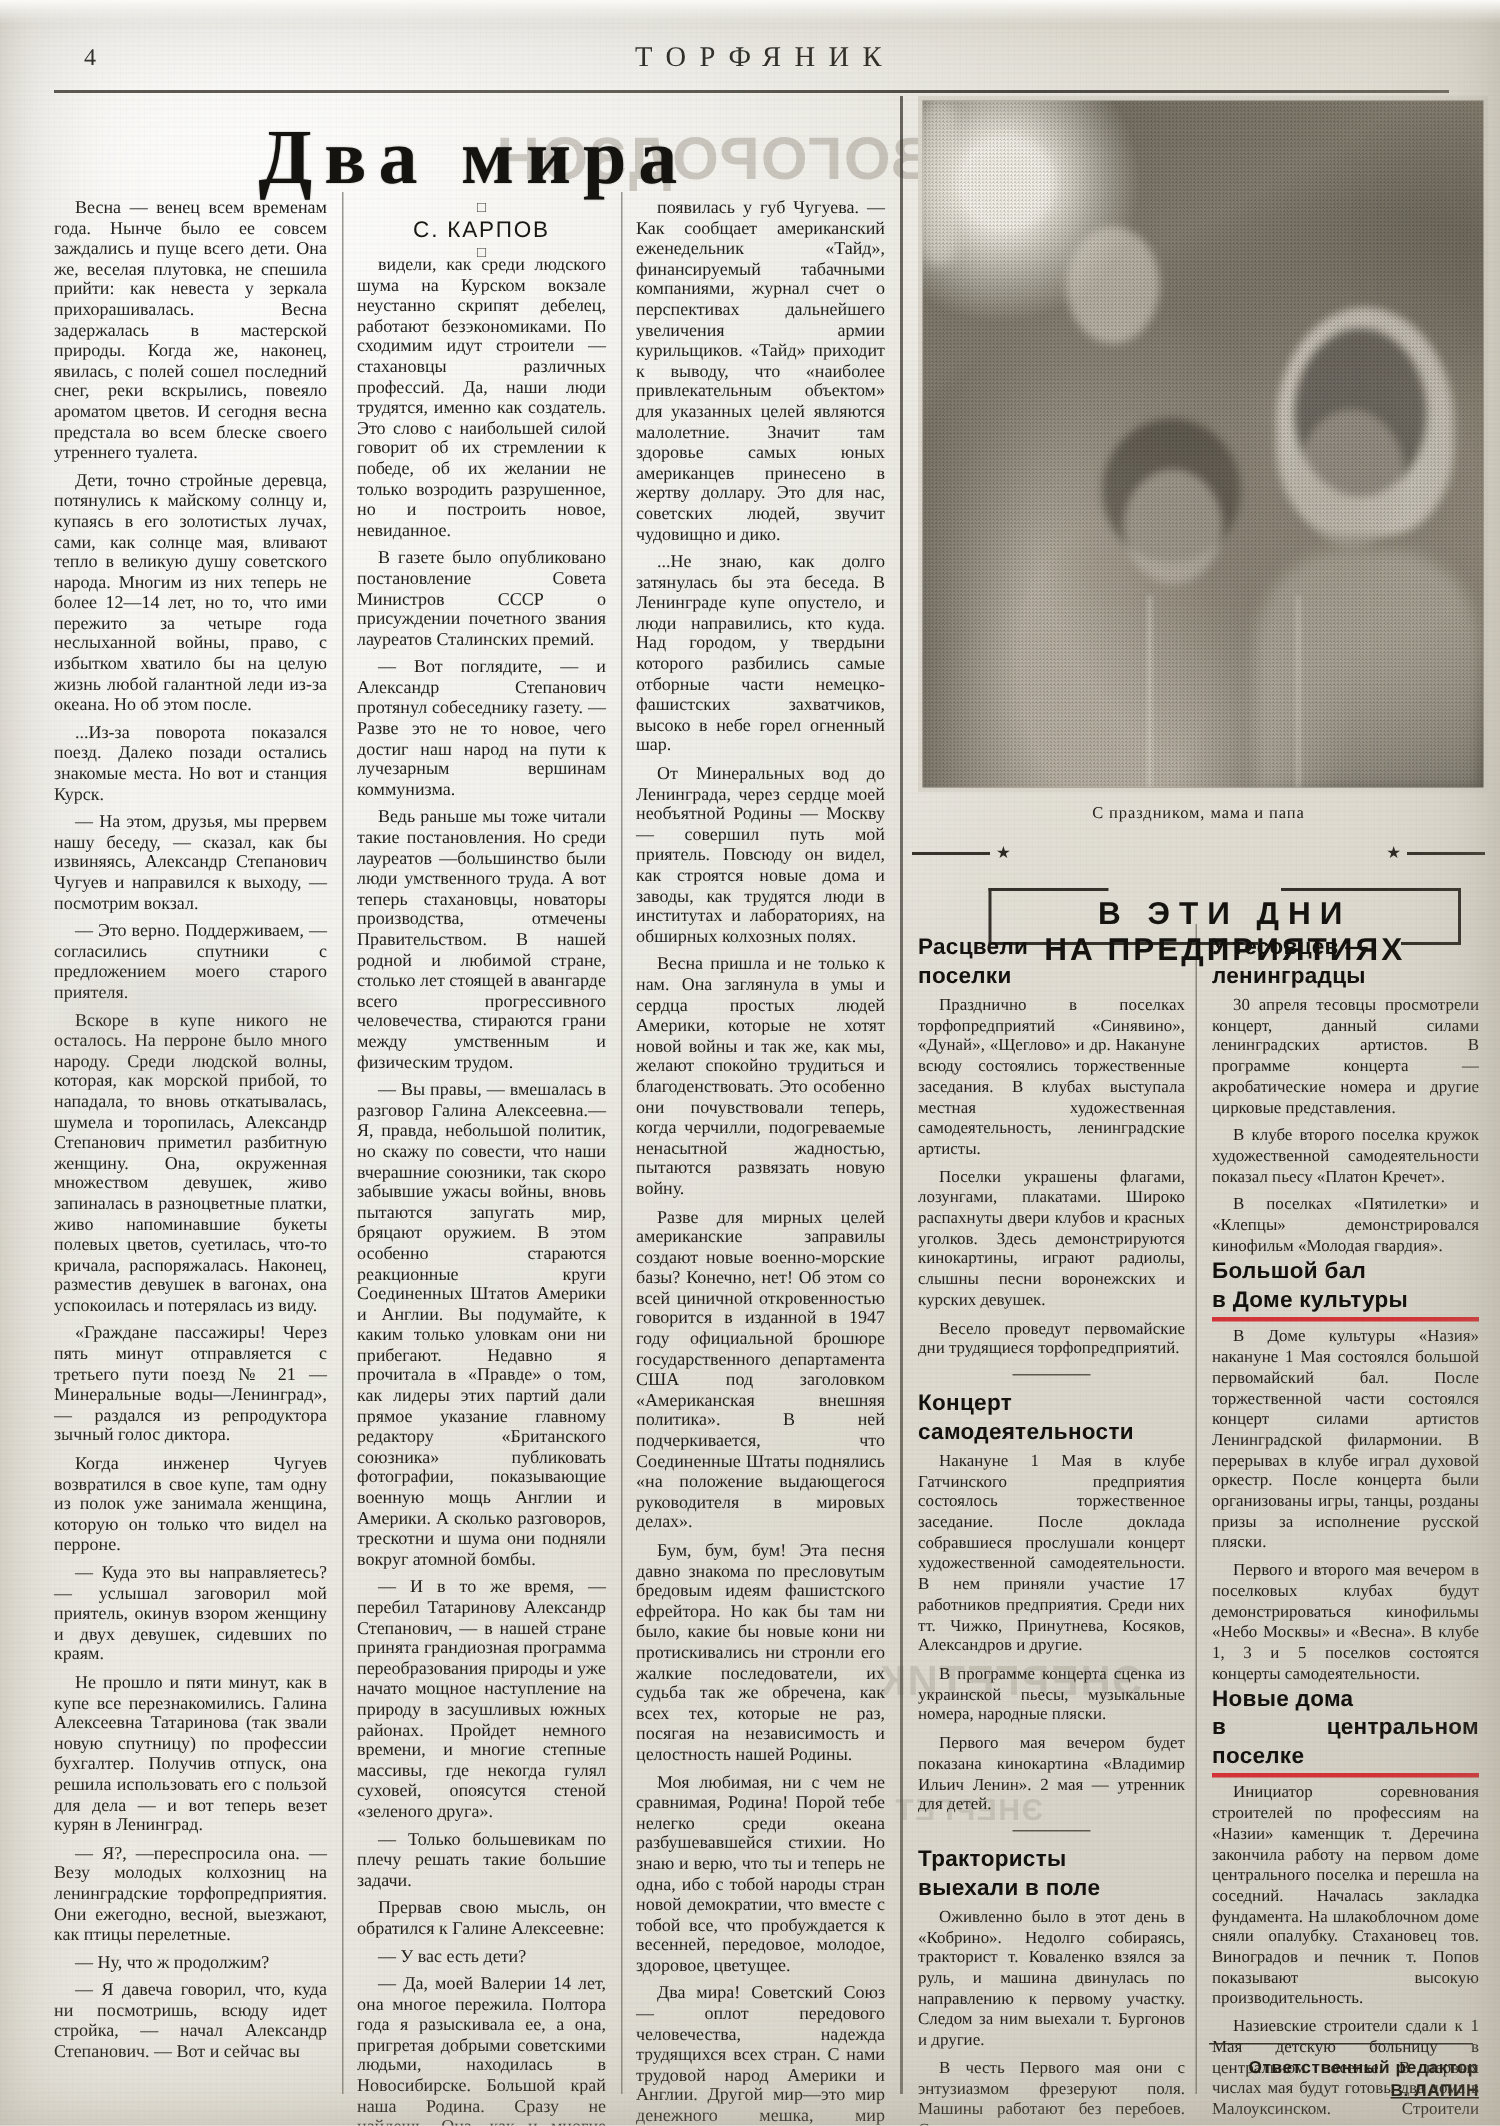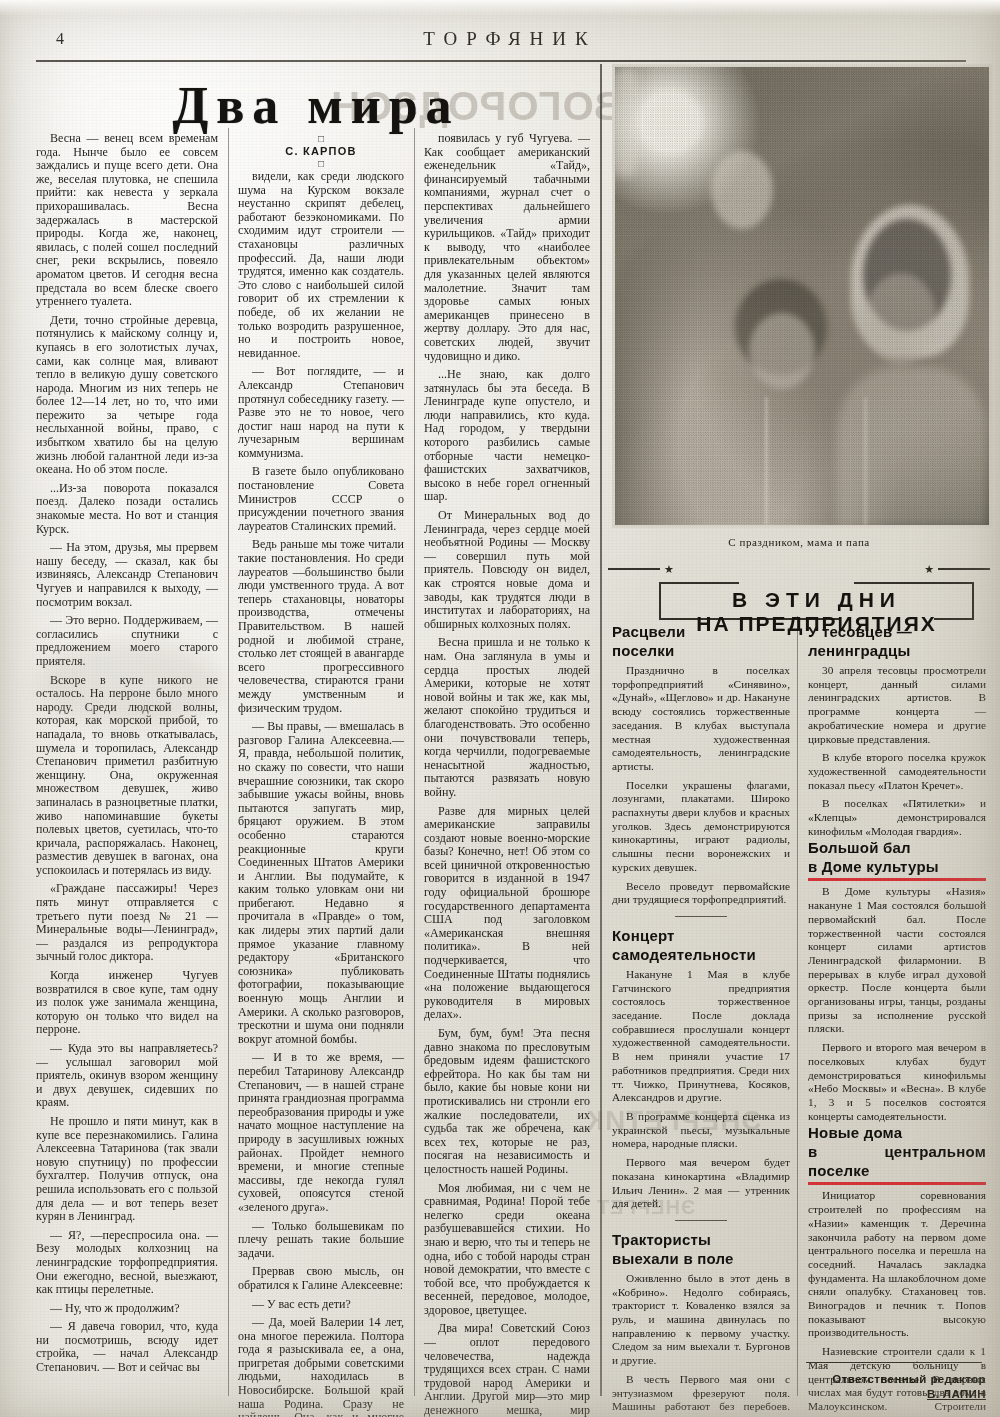--- a/index.html
+++ b/index.html
@@ -60,21 +60,21 @@
     transform:scaleX(-1);pointer-events:none;user-select:none;
     font-family:"Liberation Sans",sans-serif;letter-spacing:1px;
   }
   .ghost-a{left:330px;top:84px;font-size:40px;}
   .ghost-b{left:586px;top:1105px;font-size:28px;color:rgba(120,112,96,.22);}
   .ghost-c{left:596px;top:1196px;font-size:20px;color:rgba(120,112,96,.20);}
 
   
   .byline{position:absolute;left:236px;top:132px;width:170px;text-align:center;}
   .byline .orn{font-size:10px;line-height:13px;color:#3a372f;}
-  .byline .name{font-family:"Liberation Sans",sans-serif;font-weight:700;font-size:11px;letter-spacing:1.2px;color:#1a1814;}
+  .byline .name{font-family:"Liberation Sans",sans-serif;font-weight:400;font-size:15px;letter-spacing:1.2px;color:#1a1814;}
 
   
   .col{position:absolute;font-size:12px;line-height:13.6px;text-align:justify;color:#201e1a;}
   .col p{margin:0 0 0 0;text-indent:14px;}
   .col p + p{margin-top:5px;}
 
   
   .vrule{position:absolute;width:1px;background:#4a463d;opacity:.55;}
   .vrule2{position:absolute;width:2px;background:linear-gradient(#2f2c26,#57524a);opacity:.7;}
 
@@ -112,21 +112,21 @@
   .caption{
     position:absolute;left:612px;top:536px;width:374px;text-align:center;
     font-size:11px;letter-spacing:.6px;color:#24211c;
   }
 
   
   .banner{position:absolute;left:608px;top:556px;width:382px;height:70px;}
   .star-rule{position:absolute;top:8px;height:10px;}
   .star-rule .bar{position:absolute;top:4px;height:2px;background:#37332c;}
   .star{position:absolute;top:0;font-size:11px;line-height:11px;color:#2c2922;}
-  .banner-box{position:absolute;left:18px;top:22px;right:16px;height:54px;margin-left:33px;}
+  .banner-box{position:absolute;left:18px;top:32px;right:16px;height:54px;margin-left:33px;}
   .bk{position:absolute;background:#34302a;}
   .banner-t1,.banner-t2{
     position:absolute;left:0;right:0;text-align:center;
     font-family:"Liberation Sans",sans-serif;font-weight:700;color:#15130f;
   }
   .banner-t1{top:10px;font-size:21px;letter-spacing:6px;}
   .banner-t2{top:34px;font-size:21px;letter-spacing:2px;}
 
   
   .subhead{
@@ -189,22 +189,22 @@
       <p>«Граждане пассажиры! Через пять минут отправляется с третьего пути поезд № 21 — Минеральные воды—Ленинград», — раздался из репродуктора зычный голос диктора.</p>
       <p>Когда инженер Чугуев возвратился в свое купе, там одну из полок уже занимала женщина, которую он только что видел на перроне.</p>
       <p>— Куда это вы направляетесь? — услышал заговорил мой приятель, окинув взором женщину и двух девушек, сидевших по краям.</p>
       <p>Не прошло и пяти минут, как в купе все перезнакомились. Галина Алексеевна Татаринова (так звали новую спутницу) по профессии бухгалтер. Получив отпуск, она решила использовать его с пользой для дела — и вот теперь везет курян в Ленинград.</p>
       <p>— Я?, —переспросила она. — Везу молодых колхозниц на ленинградские торфопредприятия. Они ежегодно, весной, выезжают, как птицы перелетные.</p>
       <p>— Ну, что ж продолжим?</p>
       <p>— Я давеча говорил, что, куда ни посмотришь, всюду идет стройка, — начал Александр Степанович. — Вот и сейчас вы</p>
     </div>
   <div class="col" id="art-c2" style="left:238px;top:170px;width:166px;">
       <p>видели, как среди людского шума на Курском вокзале неустанно скрипят дебелец, работают безэкономиками. По сходимим идут строители —стахановцы различных профессий. Да, наши люди трудятся, именно как создатель. Это слово с наибольшей силой говорит об их стремлении к победе, об их желании не только возродить разрушенное, но и построить новое, невиданное.</p>
+      <p>В газете было опубликовано постановление Совета Министров СССР о присуждении почетного звания лауреатов Сталинских премий.</p>
       <p>— Вот поглядите, — и Александр Степанович протянул собеседнику газету. — Разве это не то новое, чего достиг наш народ на пути к лучезарным вершинам коммунизма.</p>
-      <p>В газете было опубликовано постановление Совета Министров СССР о присуждении почетного звания лауреатов Сталинских премий.</p>
       <p>Ведь раньше мы тоже читали такие постановления. Но среди лауреатов —большинство были люди умственного труда. А вот теперь стахановцы, новаторы производства, отмечены Правительством. В нашей родной и любимой стране, столько лет стоящей в авангарде всего прогрессивного человечества, стираются грани между умственным и физическим трудом.</p>
       <p>— Вы правы, — вмешалась в разговор Галина Алексеевна.— Я, правда, небольшой политик, но скажу по совести, что наши вчерашние союзники, так скоро забывшие ужасы войны, вновь пытаются запугать мир, бряцают оружием. В этом особенно стараются реакционные круги Соединенных Штатов Америки и Англии. Вы подумайте, к каким только уловкам они ни прибегают. Недавно я прочитала в «Правде» о том, как лидеры этих партий дали прямое указание главному редактору «Британского союзника» публиковать фотографии, показывающие военную мощь Англии и Америки. А сколько разговоров, трескотни и шума они подняли вокруг атомной бомбы.</p>
       <p>— И в то же время, — перебил Татаринову Александр Степанович, — в нашей стране принята грандиозная программа переобразования природы и уже начато мощное наступление на природу в засушливых южных районах. Пройдет немного времени, и многие степные массивы, где некогда гулял суховей, опоясутся стеной «зеленого друга».</p>
       <p>— Только большевикам по плечу решать такие большие задачи.</p>
       <p>Прервав свою мысль, он обратился к Галине Алексеевне:</p>
       <p>— У вас есть дети?</p>
       <p>— Да, моей Валерии 14 лет, она многое пережила. Полтора года я разыскивала ее, а она, пригретая добрыми советскими людьми, находилась в Новосибирске. Большой край наша Родина. Сразу не найдешь. Она, как и многие дети, много перенесла трудностей, но всюду она чувствовала материнскую заботу партии и правительства.</p>
     </div>
   <div class="col" id="art-c3" style="left:424px;top:132px;width:166px;">
       <p>появилась у губ Чугуева. — Как сообщает американский еженедельник «Тайд», финансируемый табачными компаниями, журнал счет о перспективах дальнейшего увеличения армии курильщиков. «Тайд» приходит к выводу, что «наиболее привлекательным объектом» для указанных целей являются малолетние. Значит там здоровье самых юных американцев принесено в жертву доллару. Это для нас, советских людей, звучит чудовищно и дико.</p>

